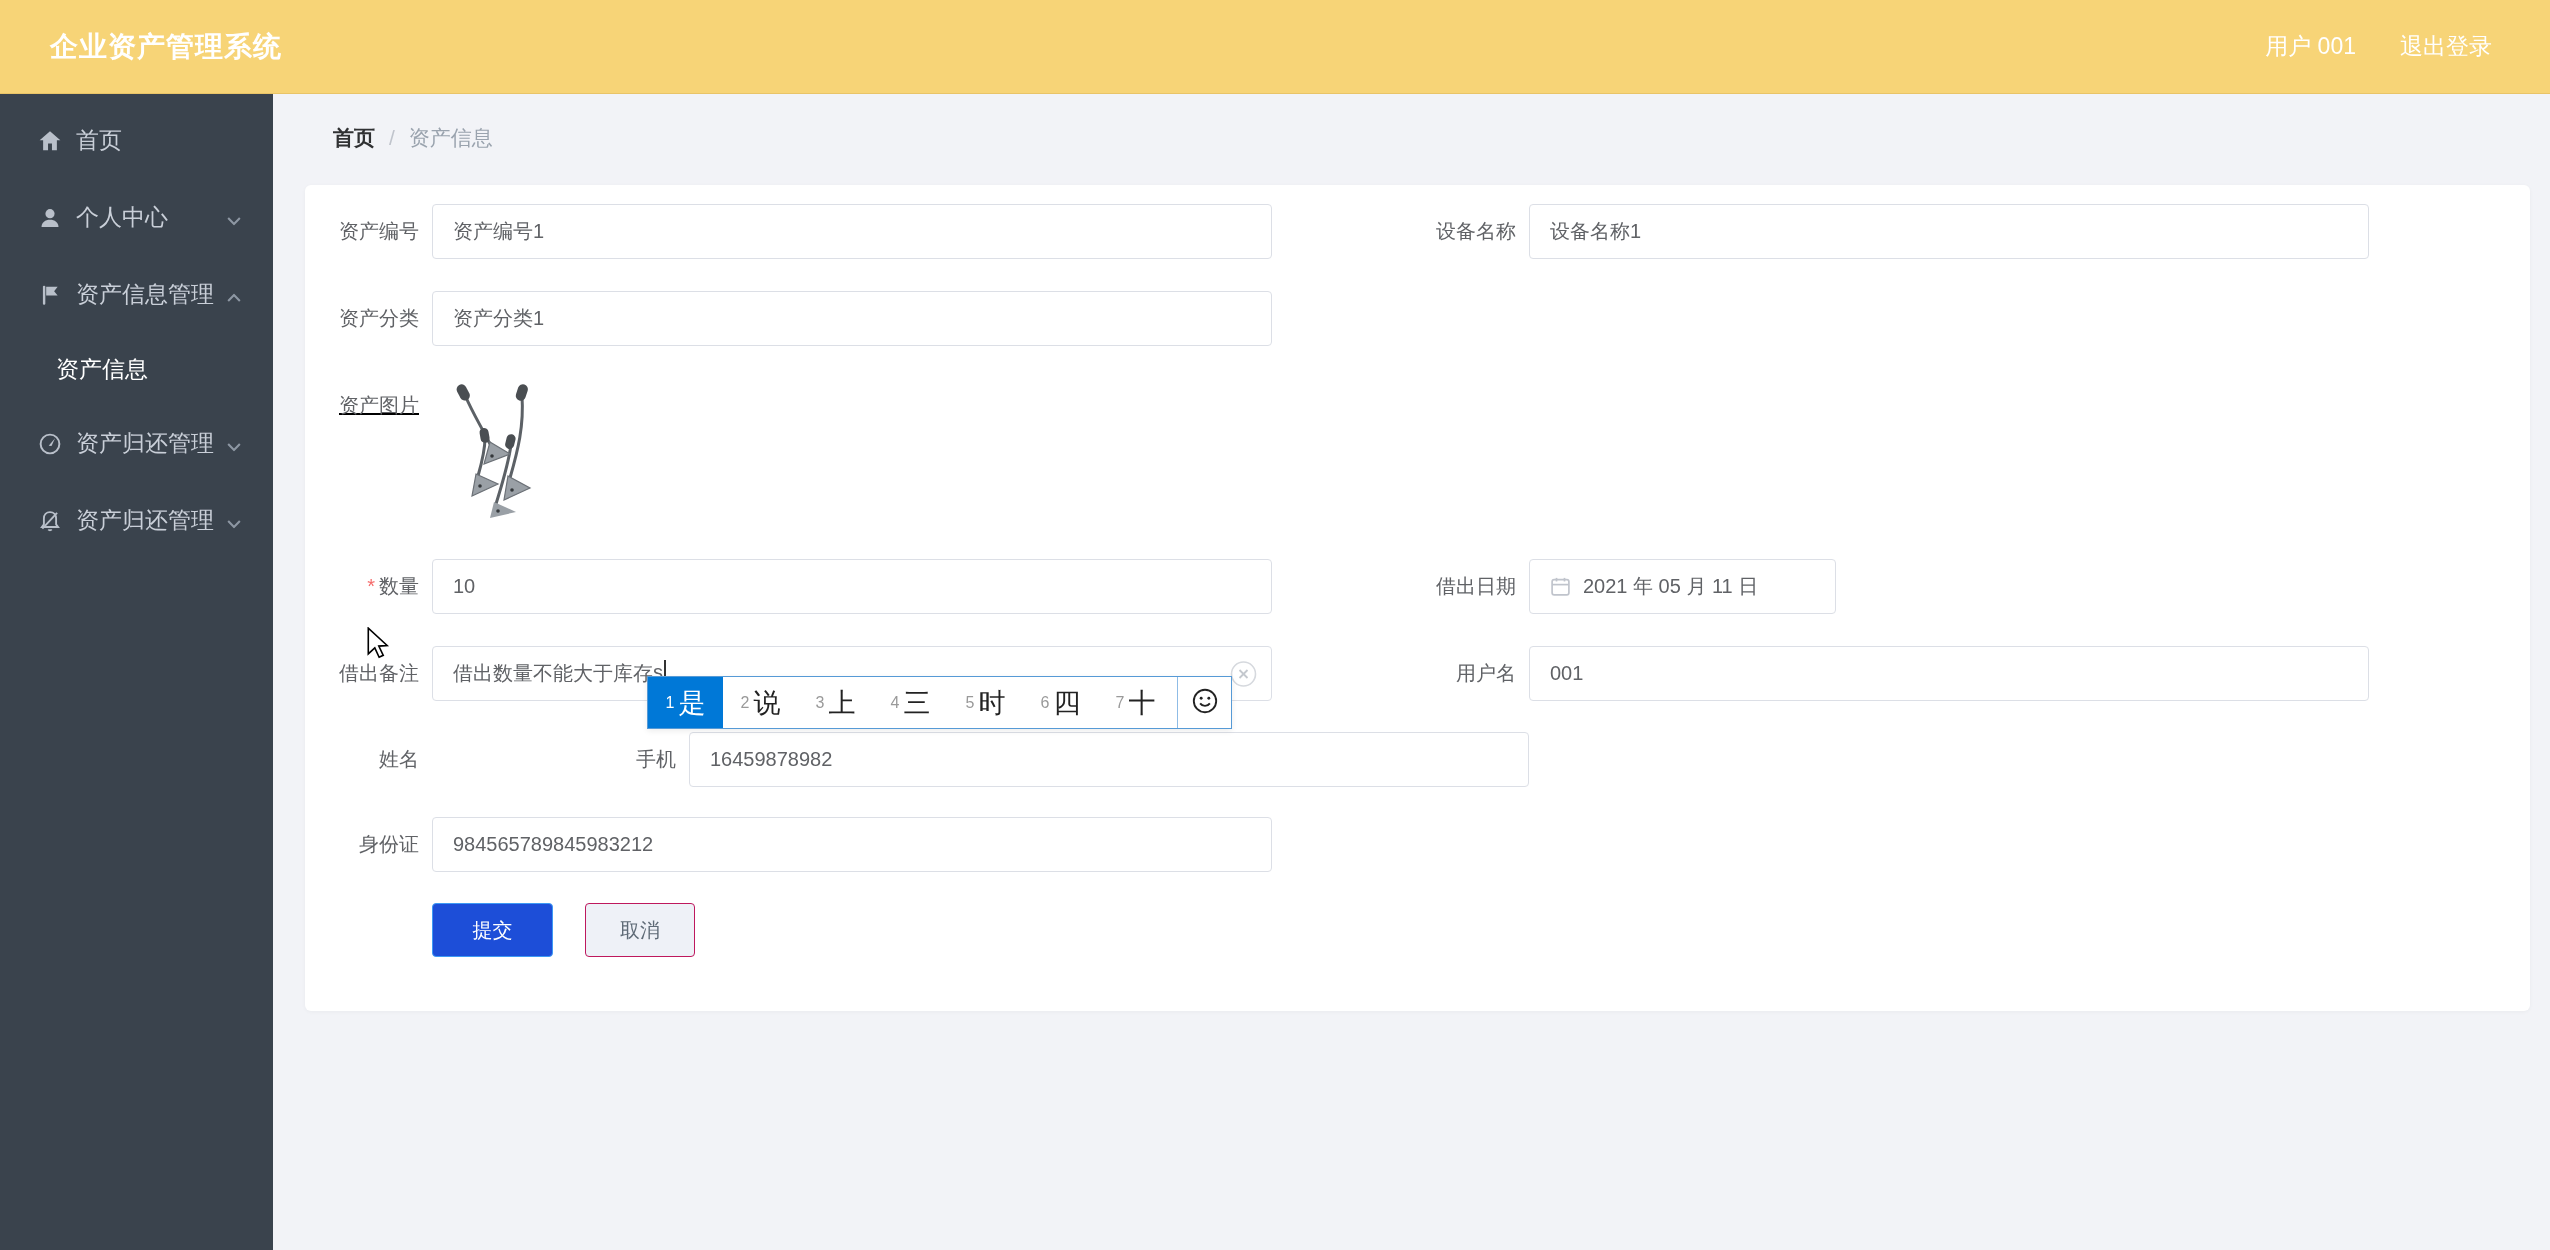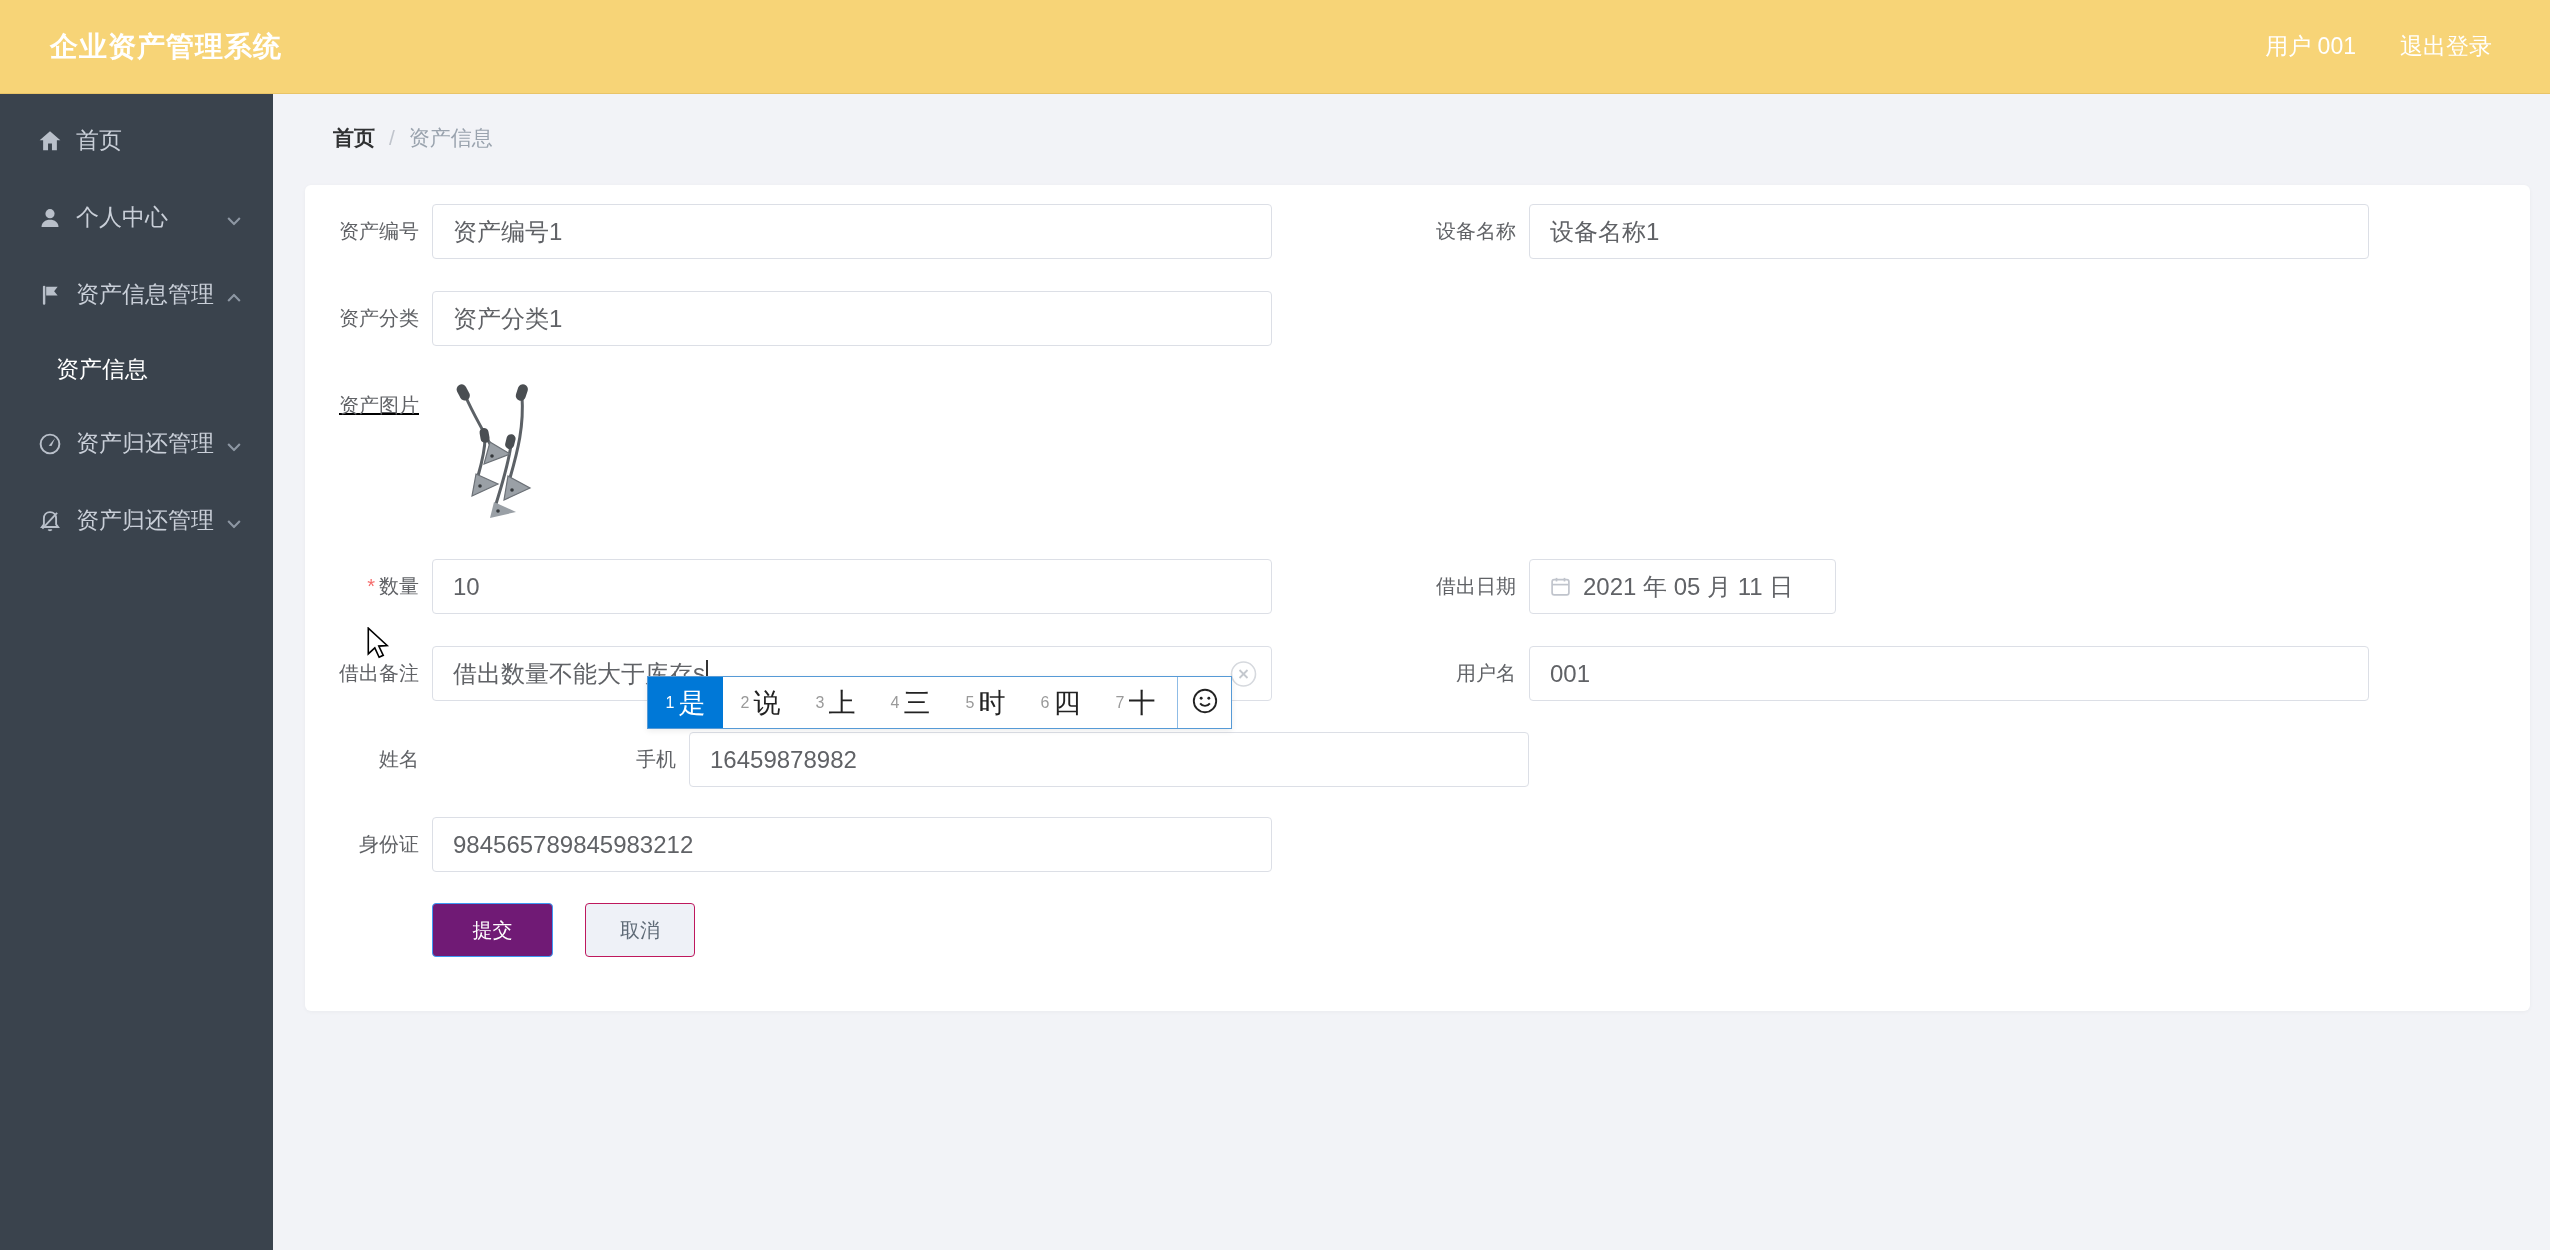--- a/index.html
+++ b/index.html
@@ -39,38 +39,38 @@
   
   .card { margin:33px 20px 0 32px; width:2225px; background:#ffffff; border-radius:6px;
     box-shadow:0 1px 4px rgba(0,0,0,0.04); padding:19px 16px 54px 0; }
   .frow { display:flex; margin-bottom:32px; }
   .field { display:flex; align-items:center; }
   .field.right { margin-left:130px; }
   .lbl { width:114px; text-align:right; margin-right:13px; font-size:20px; color:#606266;
     flex-shrink:0; white-space:nowrap; }
   .req { color:#f56c6c; margin-right:4px; font-size:20px; }
   .ctrl { height:55px; border:1px solid #dcdfe6; border-radius:4px; background:#fff;
-    display:flex; align-items:center; padding:0 20px; font-size:24px; color:#606266;
+    display:flex; align-items:center; padding:0 20px; font-size:20px; color:#606266;
     width:840px; position:relative; }
   .ctrl.narrow { width:307px; }
   .cal-icon { margin-right:12px; display:flex; }
   .img-row { margin-bottom:41px; }
   .img-row .lbl { padding-top:14px; align-self:flex-start; }
   .asset-img { width:124px; height:140px; }
 
   .composing { border-bottom:2px dotted #555; }
   .caret { display:inline-block; width:2px; height:28px; background:#333; margin-left:1px;
     vertical-align:middle; }
   .clear-btn { position:absolute; right:14px; top:50%; transform:translateY(-50%);
     width:27px; height:27px; cursor:pointer; }
 
   .btn-row { margin-left:127px; margin-top:0; display:flex; }
   .btn { height:54px; border-radius:4px; font-size:20px; display:flex; align-items:center;
     justify-content:center; cursor:pointer; }
-  .btn-primary { width:121px; background:#701a75; color:#ffffff; border:1px solid #3d9af5; }
+  .btn-primary { width:121px; background:#1d4ed8; color:#ffffff; border:1px solid #3d9af5; }
   .btn-plain { width:110px; background:#eef1f7; color:#5f6b77; border:1px solid #be185d;
     margin-left:32px; }
 
   
   .ime-bar { position:absolute; left:647px; top:676px; width:585px; height:53px;
     background:#ffffff; border:1px solid #569ad6; display:flex; align-items:stretch;
     z-index:50; box-shadow:0 2px 6px rgba(0,0,0,0.08); }
   .cand { width:75px; display:flex; align-items:center; justify-content:center; gap:4px;
     cursor:pointer; }
   .cand .num { font-size:16px; color:#9a9a9a; }

